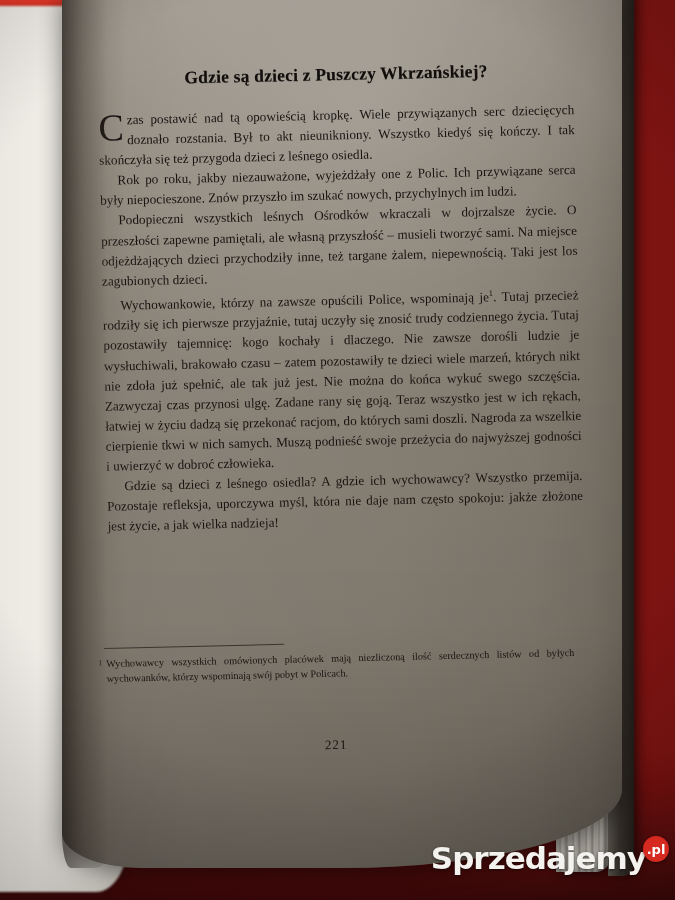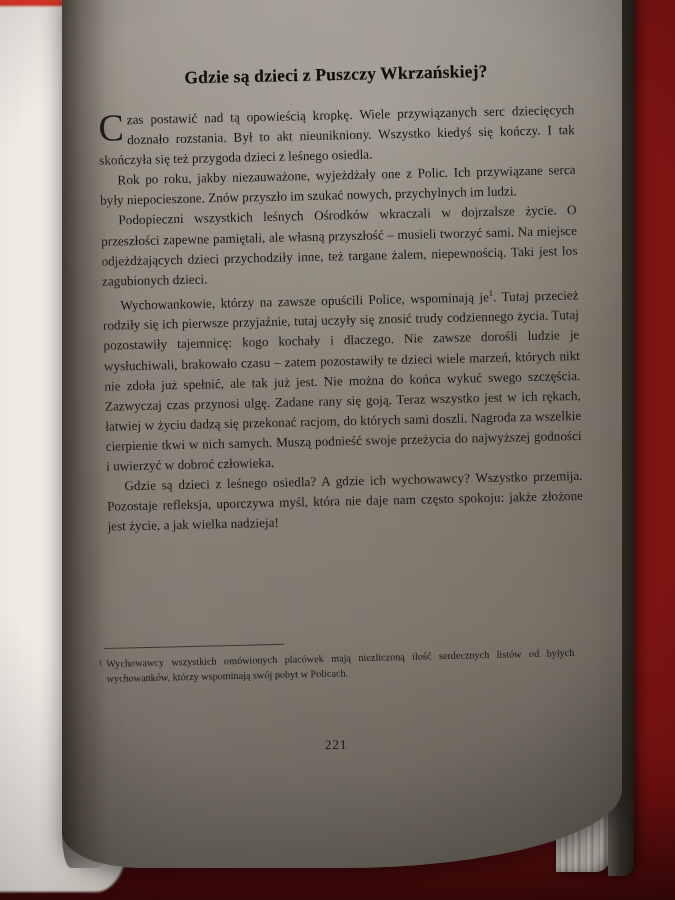--- a/index.html
+++ b/index.html
@@ -201,15 +201,19 @@
           <span>Wychowawcy wszystkich omówionych placówek mają niezliczoną ilość serdecznych listów od byłych wychowanków, którzy wspominają swój pobyt w Policach.</span>
         </div>
       </div>
 
       <div class="folio">221</div>
     </div>
 
     <div class="gutter"></div>
   </div>
 
+  <div class="watermark">
+    <span class="wm-text">Sprzedajemy</span>
+    <span class="wm-badge" style="background: rgb(214, 41, 31);">.pl</span>
+  </div>
 
   <div class="vignette"></div>
 </div>
 
 </body></html>

